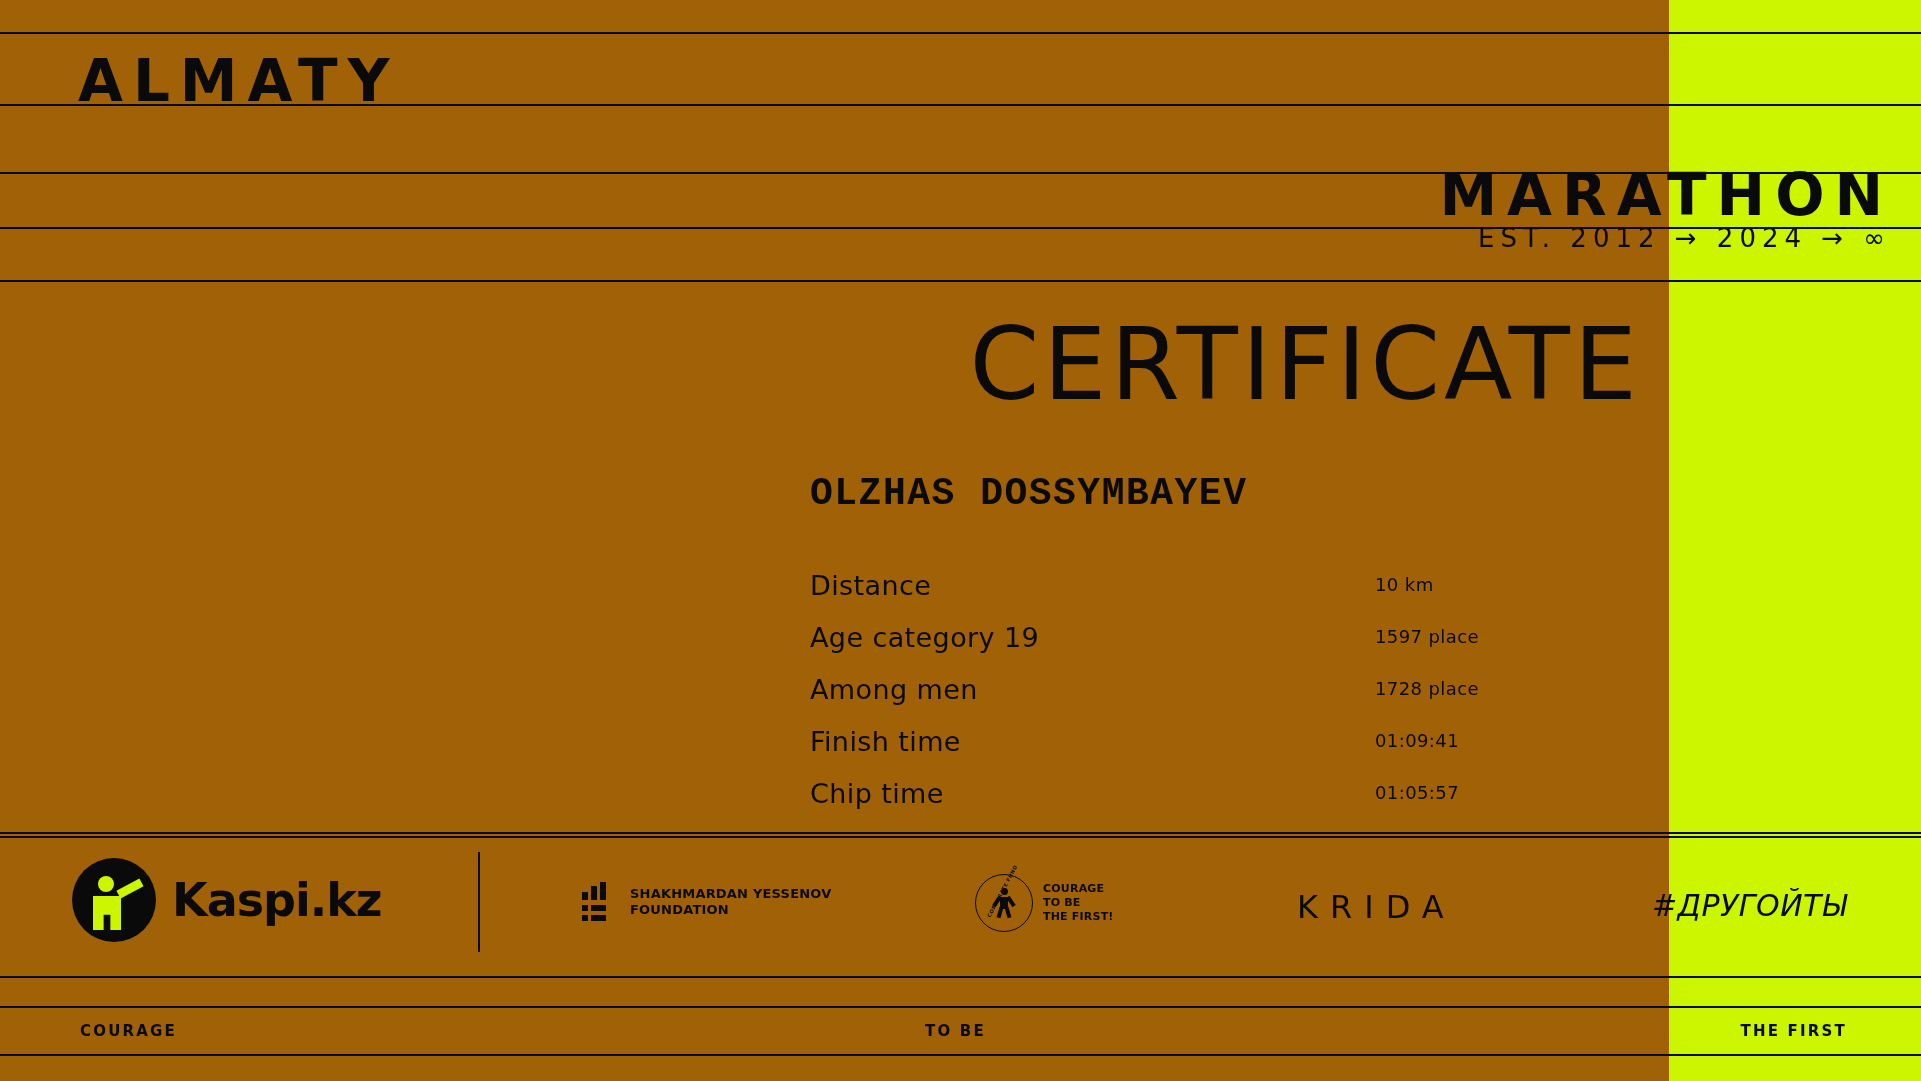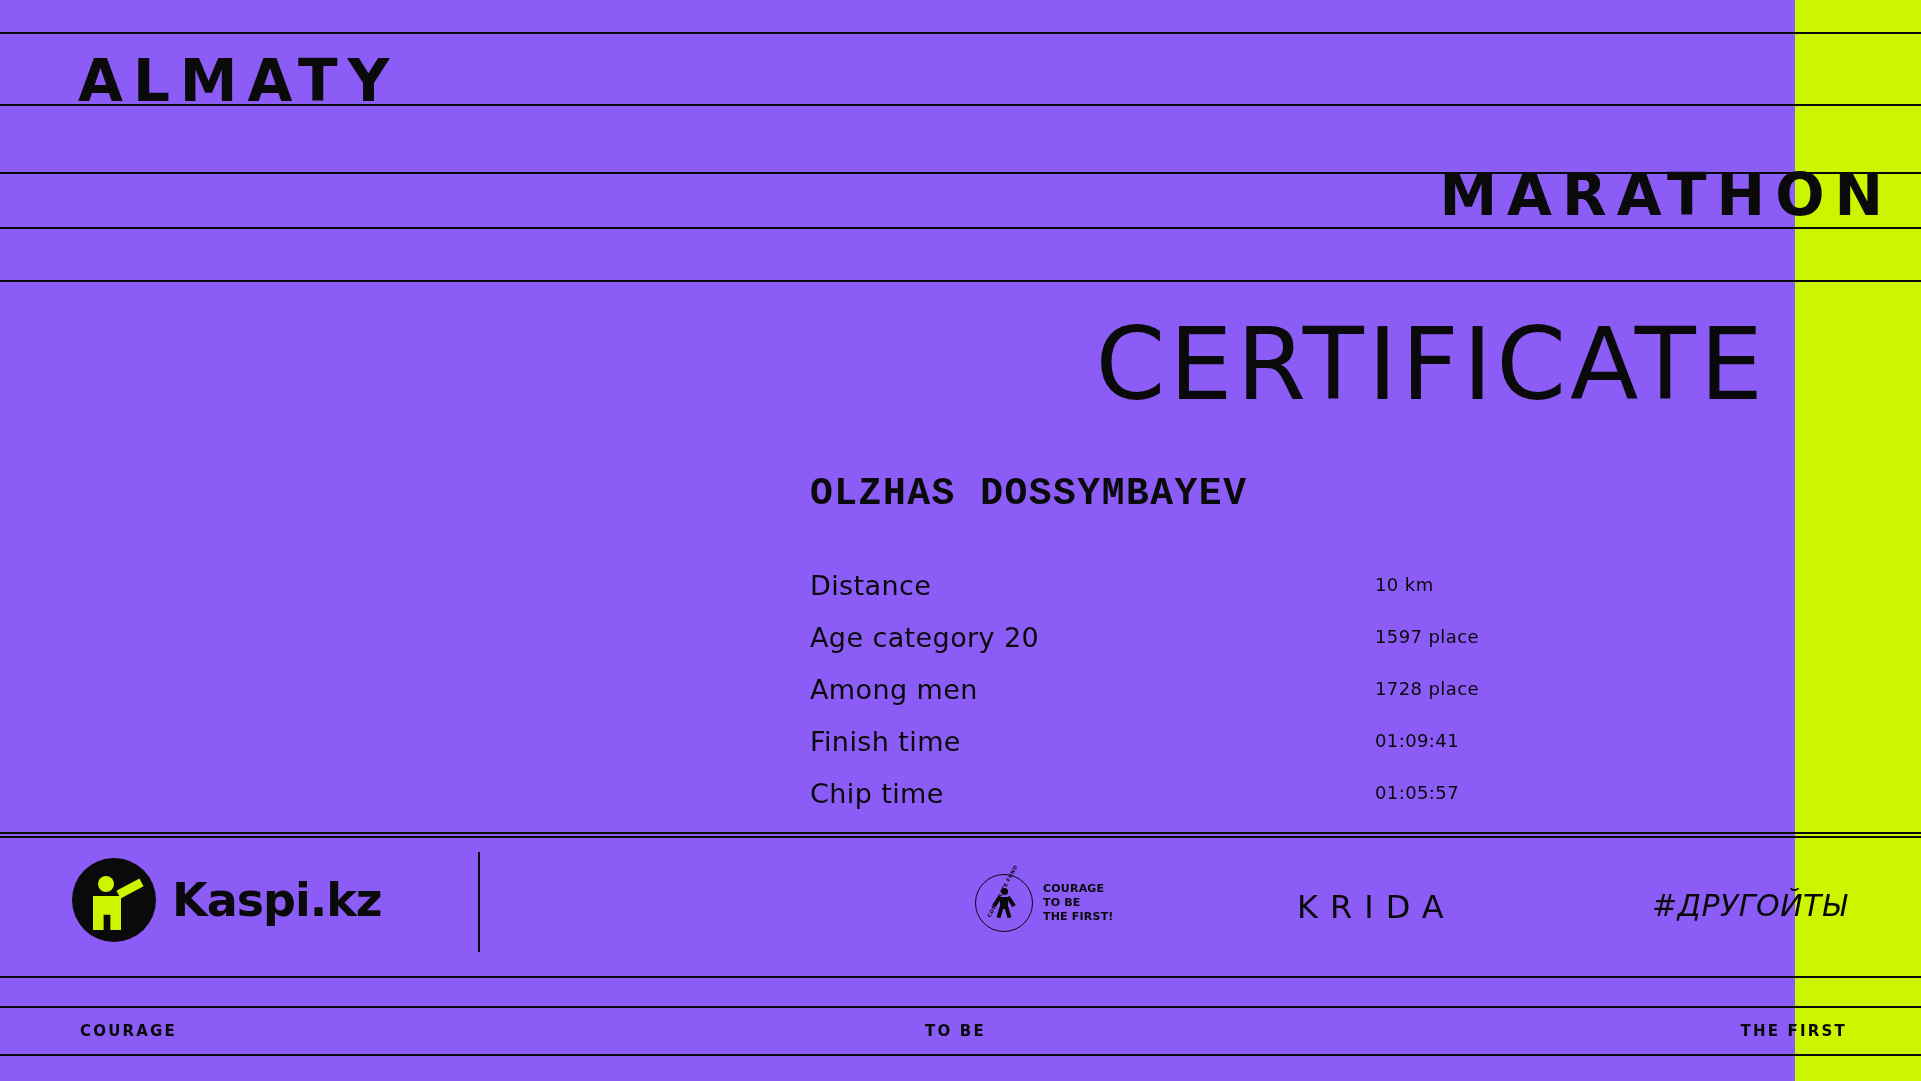--- a/index.html
+++ b/index.html
@@ -11,23 +11,23 @@
     width: 1921px;
     height: 1081px;
     font-family: "Liberation Sans", sans-serif;
     color: #0a0a0a;
     overflow: hidden;
     position: relative;
   }
 
   .certificate {
     position: relative;
-    width: 1795px;
+    width: 1669px;
     height: 1081px;
-    background: #8b5cf6;
+    background: #a16207;
     box-sizing: border-box;
   }
 
   
   .rule {
     position: absolute;
     left: 0;
     width: 1921px;
     height: 2px;
     background: #0a0a0a;
@@ -360,32 +360,33 @@
   <div class="rule" style="top:280px"></div>
   <div class="rule" style="top:832px"></div>
   <div class="rule" style="top:836px"></div>
   <div class="rule" style="top:976px"></div>
   <div class="rule" style="top:1006px"></div>
   <div class="rule" style="top:1054px"></div>
 
   <div class="header">
     <div class="brand-almaty">ALMATY</div>
     <div class="brand-marathon">MARATHON</div>
+    <div class="brand-est">EST. 2012 → 2024 → ∞</div>
   </div>
 
   <div class="title-certificate">CERTIFICATE</div>
   <div class="athlete-name">OLZHAS DOSSYMBAYEV</div>
 
   <div class="results">
     <div class="result-row">
       <span class="result-label">Distance</span>
       <span class="result-value">10 km</span>
     </div>
     <div class="result-row">
-      <span class="result-label">Age category 20</span>
+      <span class="result-label">Age category 19</span>
       <span class="result-value">1597 place</span>
     </div>
     <div class="result-row">
       <span class="result-label">Among men</span>
       <span class="result-value">1728 place</span>
     </div>
     <div class="result-row">
       <span class="result-label">Finish time</span>
       <span class="result-value">01:09:41</span>
     </div>
@@ -399,20 +400,35 @@
 
     <div class="kaspi">
       <span class="kaspi-mark">
           <i class="arm"></i>
         </span>
       <span class="kaspi-text">Kaspi.kz</span>
     </div>
 
     <div class="divider-vert"></div>
 
+    <div class="yessenov">
+      <span class="yessenov-mark">
+        <i style="left:0;top:10px;width:6px;height:8px"></i>
+        <i style="left:9px;top:4px;width:6px;height:14px"></i>
+        <i style="left:18px;top:0;width:6px;height:18px"></i>
+        <i style="left:0;top:23px;width:6px;height:6px"></i>
+        <i style="left:9px;top:23px;width:15px;height:6px"></i>
+        <i style="left:0;top:33px;width:6px;height:6px"></i>
+        <i style="left:9px;top:33px;width:15px;height:6px"></i>
+      </span>
+      <span class="yessenov-text">
+        <span>SHAKHMARDAN YESSENOV</span><br>
+        <span>FOUNDATION</span>
+      </span>
+    </div>
 
     <div class="corpfund">
       <span class="corpfund-mark">
         <span class="corpfund-ring"></span>
         <span class="corpfund-ring-label">CORPORATE FUND</span>
         <span class="corpfund-person">
           <span class="head"></span>
             <span class="body"></span>
           <span class="leg1"></span>
             <span class="leg2"></span>

